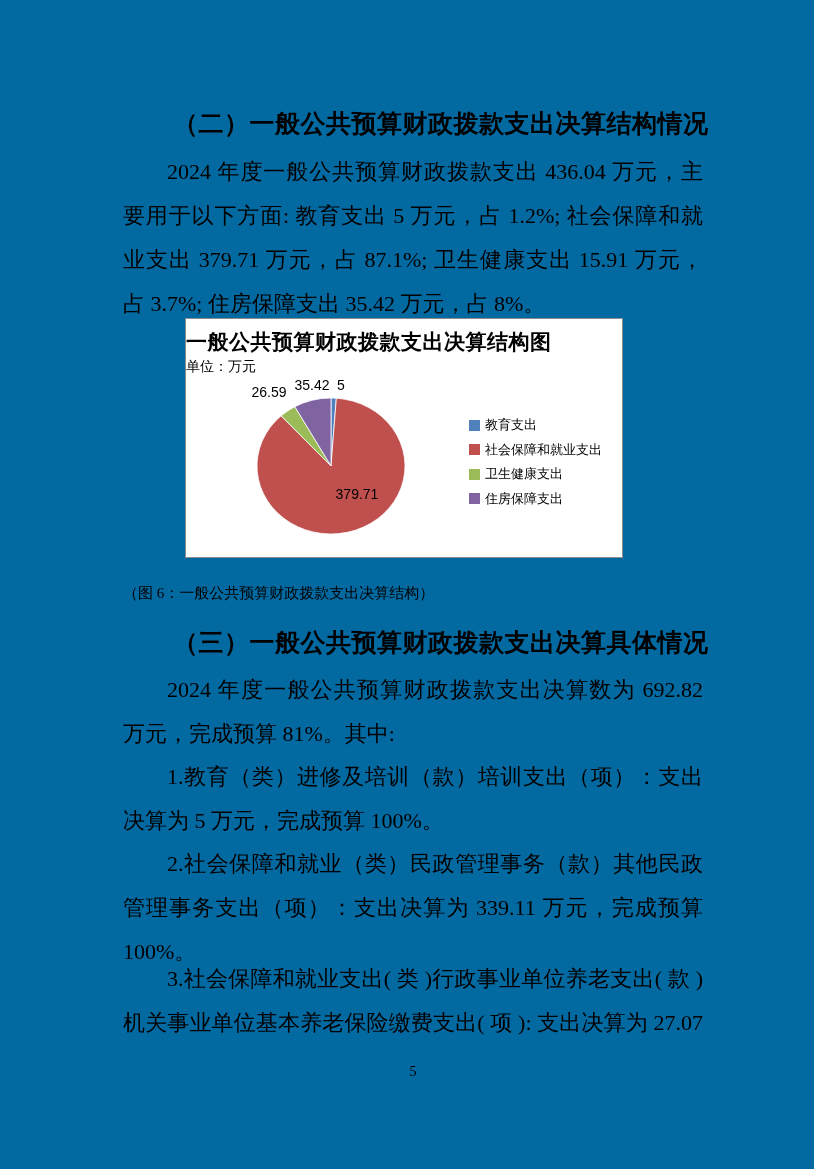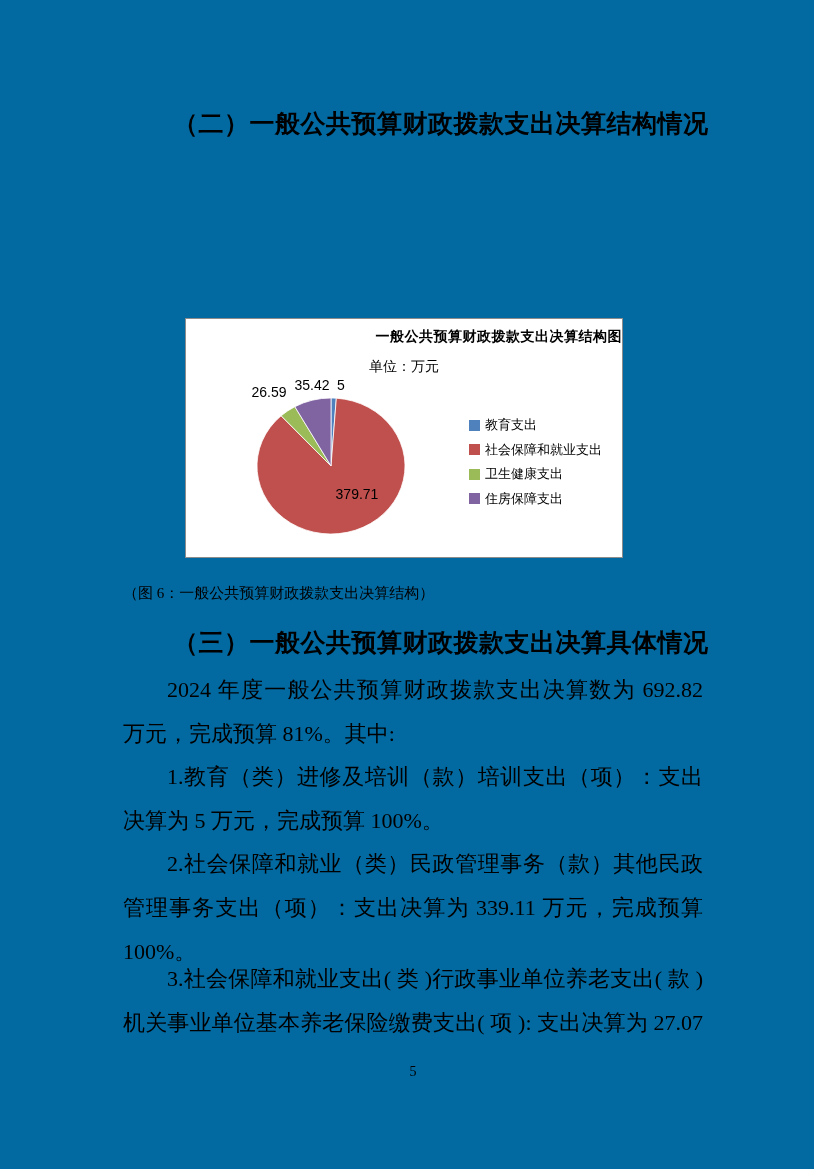--- a/index.html
+++ b/index.html
@@ -22,45 +22,51 @@
   .caption { font-size:15px; text-align:left; }
 
   
   .chartbox {
     left:185px; top:318px; width:436px; height:238px;
     border:1px solid #8c8c8c; background:#ffffff;
     font-family:"Liberation Sans","DejaVu Sans",sans-serif;
   }
   .chart-title {
     position:absolute; left:0; top:9px; width:100%;
-    text-align:right; font-weight:bold; font-size:14px; letter-spacing:0.5px;
+    text-align:left; font-weight:bold; font-size:21px; letter-spacing:0.5px;
   }
   .chart-subtitle {
     position:absolute; left:0; top:39px; width:100%;
-    text-align:center; font-size:14px;
+    font-size:14px;
   }
   .pie-svg { position:absolute; left:71px; top:79px; width:148px; height:136px; }
   .pie-label {
     position:absolute; transform:translate(-50%,-50%);
     font-size:14px; color:#000; white-space:nowrap;
   }
   .legend { position:absolute; left:283px; top:94px; }
   .legend-row { display:flex; align-items:center; height:24.5px; }
   .legend-swatch { width:11px; height:11px; margin-right:5px; flex:0 0 auto; }
   .legend-label { font-size:13px; white-space:nowrap; }
 
   .pagenum { left:0; top:1064px; width:826px; text-align:center; font-size:14px; }
 </style>
 </head>
 <body>
 
 <div class="page">
 
   <div class="abs col heading" style="top:108px">（二）一般公共预算财政拨款支出决算结构情况</div>
 
+  <div class="abs col bodyblock" style="top:150px">
+    <div class="bl indent">2024 年度一般公共预算财政拨款支出 436.04 万元，主</div>
+    <div class="bl">要用于以下方面: 教育支出 5 万元，占 1.2%; 社会保障和就</div>
+    <div class="bl">业支出 379.71 万元，占 87.1%; 卫生健康支出 15.91 万元，</div>
+    <div class="bl last">占 3.7%; 住房保障支出 35.42 万元，占 8%。</div>
+  </div>
 
   <div class="abs chartbox">
     <div class="chart-title">一般公共预算财政拨款支出决算结构图</div>
     <div class="chart-subtitle">单位：万元</div>
 
     <svg id="pie-svg" class="pie-svg" viewBox="-74 -68 148 136">
         <path d="M0 0 L0.00 -68.00 A74 68 0 0 1 5.33 -67.82 Z" fill="#4F81BD" stroke="#ffffff" stroke-width="0.8"></path>
         <path d="M0 0 L5.33 -67.82 A74 68 0 1 1 -49.88 -50.23 Z" fill="#C0504D" stroke="#ffffff" stroke-width="0.8"></path>
         <path d="M0 0 L-49.88 -50.23 A74 68 0 0 1 -36.15 -59.33 Z" fill="#9BBB59" stroke="#ffffff" stroke-width="0.8"></path>
         <path d="M0 0 L-36.15 -59.33 A74 68 0 0 1 -0.00 -68.00 Z" fill="#8064A2" stroke="#ffffff" stroke-width="0.8"></path>

